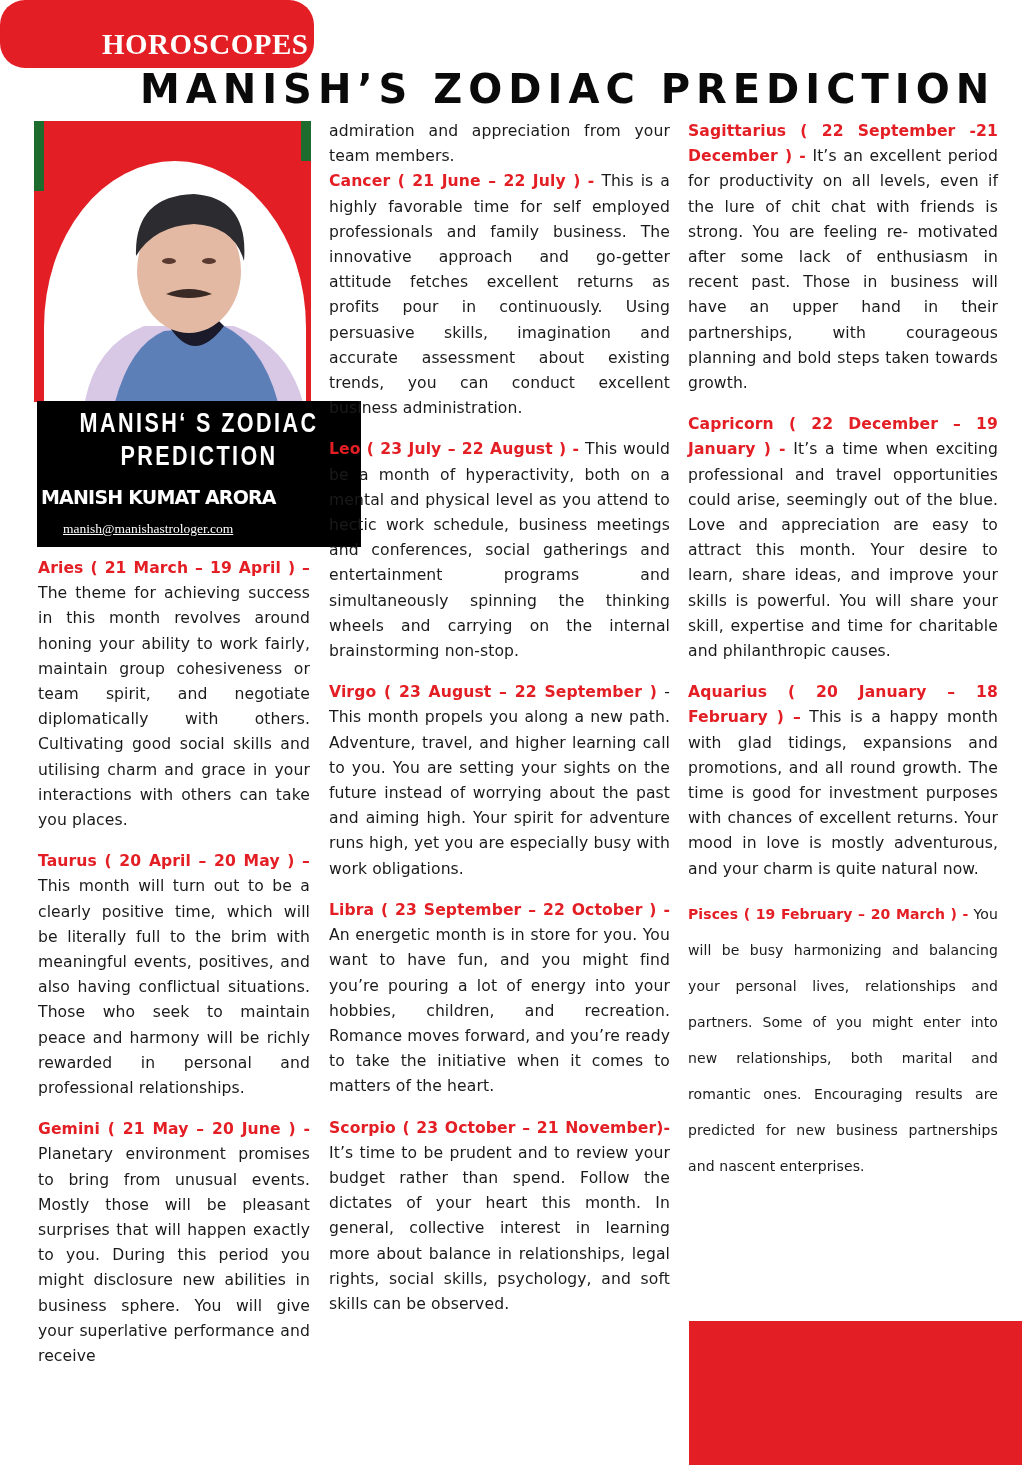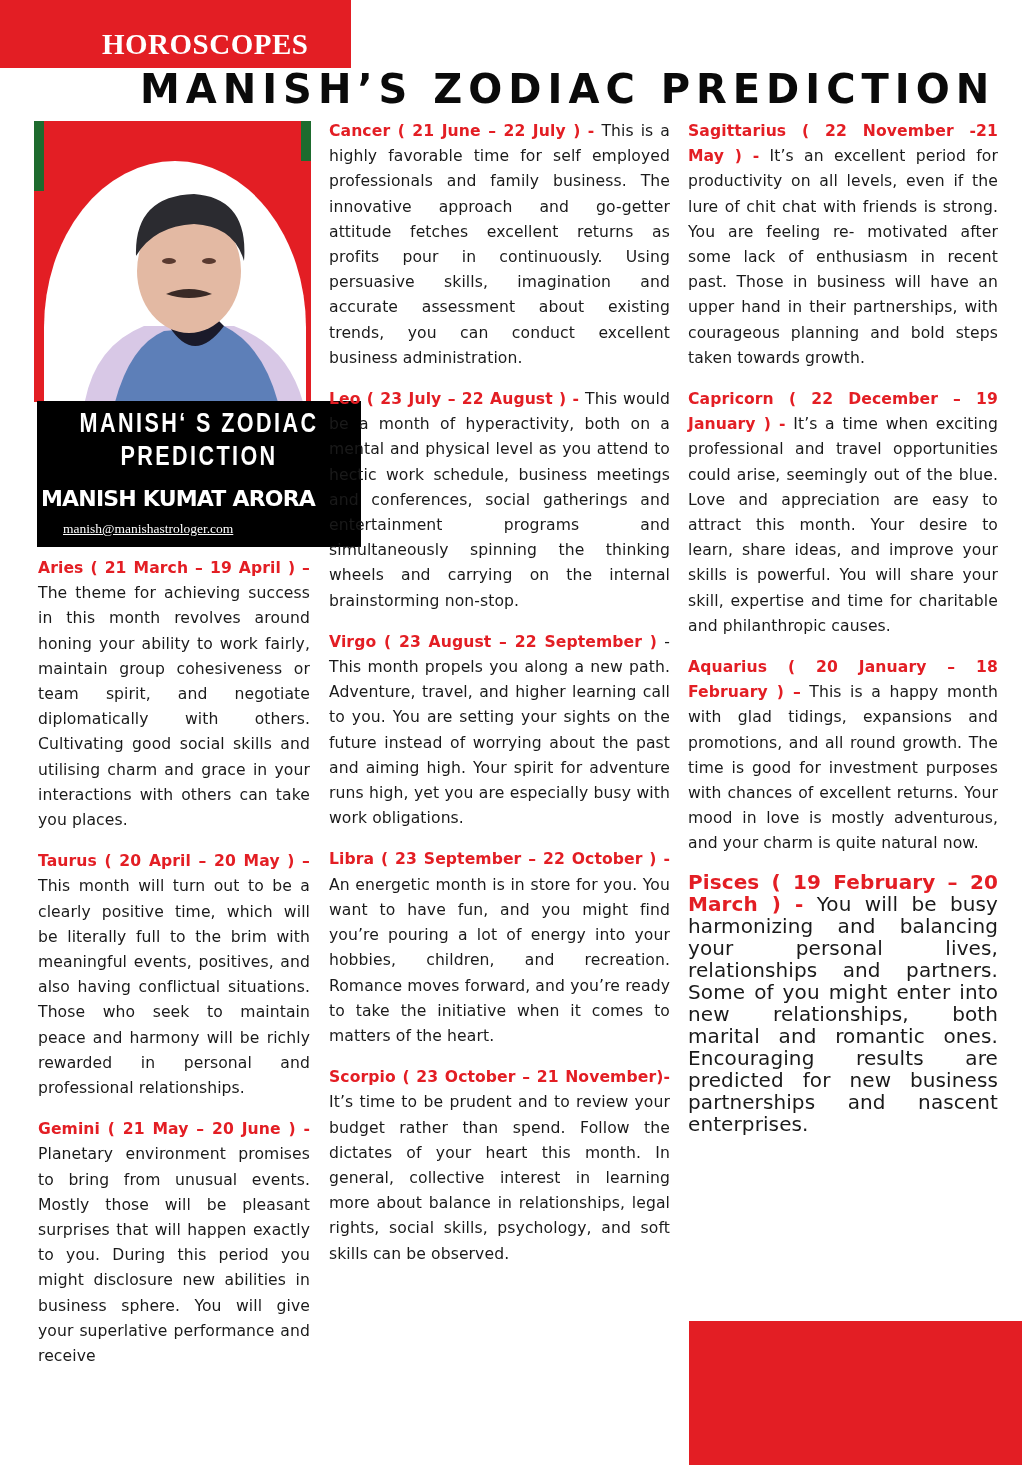--- a/index.html
+++ b/index.html
@@ -1,48 +1,48 @@
 <!DOCTYPE html>
 <html><head>
   <meta charset="utf-8">
   <style>
     html, body { margin:0; padding:0; background:#ffffff; }
     body { width:1022px; height:1465px; position:relative; overflow:hidden;
            font-family:"DejaVu Sans", sans-serif; color:#1a1a1a; }
-    .banner { position:absolute; left:0; top:0; width:351px; height:68px; background:#e31e24; }
+    .banner { position:absolute; left:0; top:0; width:314px; height:68px; background:#e31e24;border-radius:25px; }
     .banner-text { position:absolute; left:102px; top:28px; font-family:"Liberation Serif", serif;
                    font-weight:bold; font-size:29px; color:#ffffff; letter-spacing:0.5px; }
     .main-title { position:absolute; left:140px; top:66px; font-family:"DejaVu Sans", sans-serif;
                   font-weight:bold; font-size:40px; letter-spacing:6px; color:#0a0a0a; white-space:nowrap; }
 
     
     .photo-card { position:absolute; left:34px; top:121px; width:277px; height:281px; background:#fff; overflow:hidden; }
     .photo-red { position:absolute; left:0; top:0; width:277px; height:281px; background:#e31e24; }
     .photo-green-l { position:absolute; left:0; top:0; width:10px; height:70px; background:#1e6b2e; }
     .photo-green-r { position:absolute; right:0; top:0; width:10px; height:40px; background:#1e6b2e; }
     .photo-arch { position:absolute; left:10px; top:40px; width:262px; height:520px; background:#fff;
                   border-radius:50% 50% 0 0 / 32% 32% 0 0; }
     .portrait { position:absolute; left:40px; top:55px; width:230px; height:230px; }
 
     .name-card { position:absolute; left:37px; top:401px; width:324px; height:146px; background:#000000; color:#fff; text-align:center; }
     .name-card .t1 { position:absolute; left:0; right:0; top:6px; font-family:"Liberation Sans Narrow","Liberation Sans", sans-serif;
                      font-weight:bold; font-size:27px; letter-spacing:3px; line-height:33px; transform:scaleX(0.8); }
     .name-card .t2 { position:absolute; left:4px; top:85px; font-family:"DejaVu Sans", sans-serif; font-weight:bold;
-                     font-size:22px; letter-spacing:-0.8px; white-space:nowrap; }
+                     font-size:19px; letter-spacing:-0.8px; white-space:nowrap; }
     .name-card .t3 { position:absolute; left:26px; top:120px; font-family:"Liberation Serif", serif; font-size:13.5px;
                      text-decoration:underline; white-space:nowrap; }
 
     .col { position:absolute; font-size:15.6px; line-height:25.2px; text-align:justify; letter-spacing:0.1px; }
     .col p { margin:0; }
     .col .gap { margin-top:16px; }
     .sign { color:#e31e24; font-weight:bold; }
     #col1 { left:38px; top:556px; width:272px; }
     #col2 { left:329px; top:119px; width:341px; }
     #col3 { left:688px; top:119px; width:310px; }
-    #col3 .big { font-size:20px; line-height:22px; }
+    #col3 .big { font-size:14px; line-height:36px; }
     .red-block { position:absolute; left:689px; top:1321px; width:333px; height:144px; background:#e31e24; }
   </style>
 </head>
 <body>
 
 <div class="banner">
   <span class="banner-text">HOROSCOPES</span>
 </div>
 <div class="main-title">MANISH’S ZODIAC PREDICTION</div>
 
@@ -79,20 +79,23 @@
     <span>This month will turn out to be a clearly positive time, which will be literally full to the brim with meaningful events, positives, and also having conflictual situations. Those who seek to maintain peace and harmony will be richly rewarded in personal and professional relationships.</span>
   </p>
   <p class="gap">
     <span class="sign">Gemini ( 21 May – 20 June ) -</span>
     <span>Planetary environment promises to bring from unusual events. Mostly those will be pleasant surprises that will happen exactly to you. During this period you might disclosure new abilities in business sphere. You will give your superlative performance and receive</span>
   </p>
 </div>
 
 <div class="col" id="col2">
   <p>
+    <span>admiration and appreciation from your team members.</span>
+  </p>
+  <p>
     <span class="sign">Cancer ( 21 June – 22 July ) -</span>
     <span>This is a highly favorable time for self employed professionals and family business. The innovative approach and go-getter attitude fetches excellent returns as profits pour in continuously. Using persuasive skills, imagination and accurate assessment about existing trends, you can conduct excellent business administration.</span>
   </p>
   <p class="gap">
     <span class="sign">Leo ( 23 July – 22 August ) -</span>
     <span>This would be a month of hyperactivity, both on a mental and physical level as you attend to hectic work schedule, business meetings and conferences, social gatherings and entertainment programs and simultaneously spinning the thinking wheels and carrying on the internal brainstorming non-stop.</span>
   </p>
   <p class="gap">
     <span class="sign">Virgo ( 23 August – 22 September )</span>
     <span>-</span>
@@ -103,21 +106,21 @@
     <span>An energetic month is in store for you. You want to have fun, and you might find you’re pouring a lot of energy into your hobbies, children, and recreation. Romance moves forward, and you’re ready to take the initiative when it comes to matters of the heart.</span>
   </p>
   <p class="gap">
     <span class="sign">Scorpio ( 23 October – 21 November)-</span>
     <span>It’s time to be prudent and to review your budget rather than spend. Follow the dictates of your heart this month. In general, collective interest in learning more about balance in relationships, legal rights, social skills, psychology, and soft skills can be observed.</span>
   </p>
 </div>
 
 <div class="col" id="col3">
   <p>
-    <span class="sign">Sagittarius ( 22 November -21 May ) -</span>
+    <span class="sign">Sagittarius ( 22 September -21 December ) -</span>
     <span>It’s an excellent period for productivity on all levels, even if the lure of chit chat with friends is strong. You are feeling re- motivated after some lack of enthusiasm in recent past. Those in business will have an upper hand in their partnerships, with courageous planning and bold steps taken towards growth.</span>
   </p>
   <p class="gap">
     <span class="sign">Capricorn ( 22 December – 19 January ) -</span>
     <span>It’s a time when exciting professional and travel opportunities could arise, seemingly out of the blue. Love and appreciation are easy to attract this month. Your desire to learn, share ideas, and improve your skills is powerful. You will share your skill, expertise and time for charitable and philanthropic causes.</span>
   </p>
   <p class="gap">
     <span class="sign">Aquarius ( 20 January – 18 February ) –</span>
     <span>This is a happy month with glad tidings, expansions and promotions, and all round growth. The time is good for investment purposes with chances of excellent returns. Your mood in love is mostly adventurous, and your charm is quite natural now.</span>
   </p>

